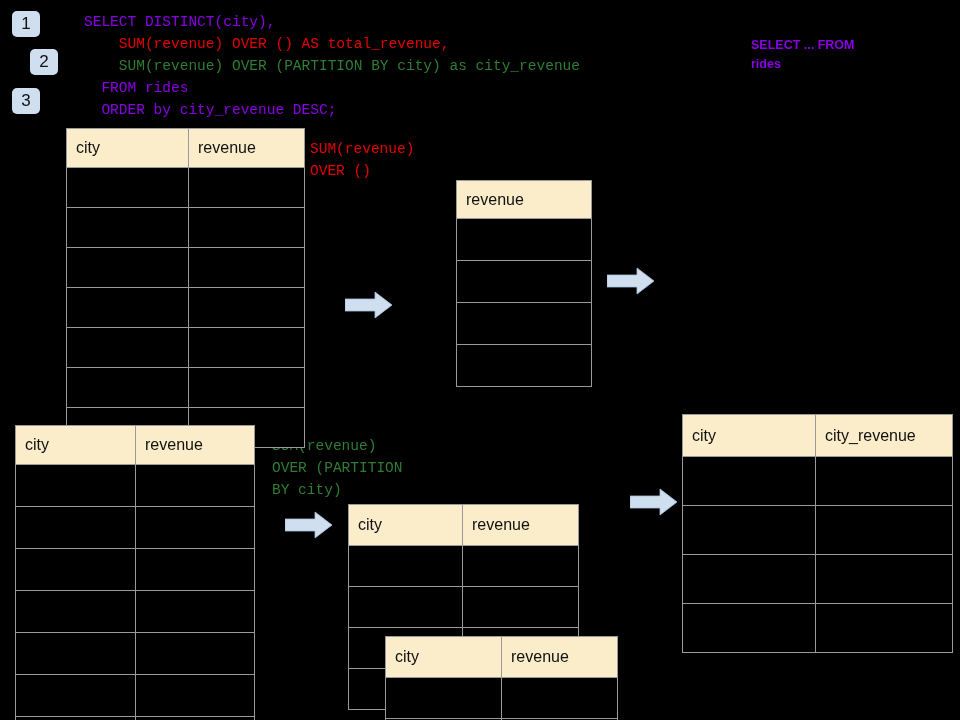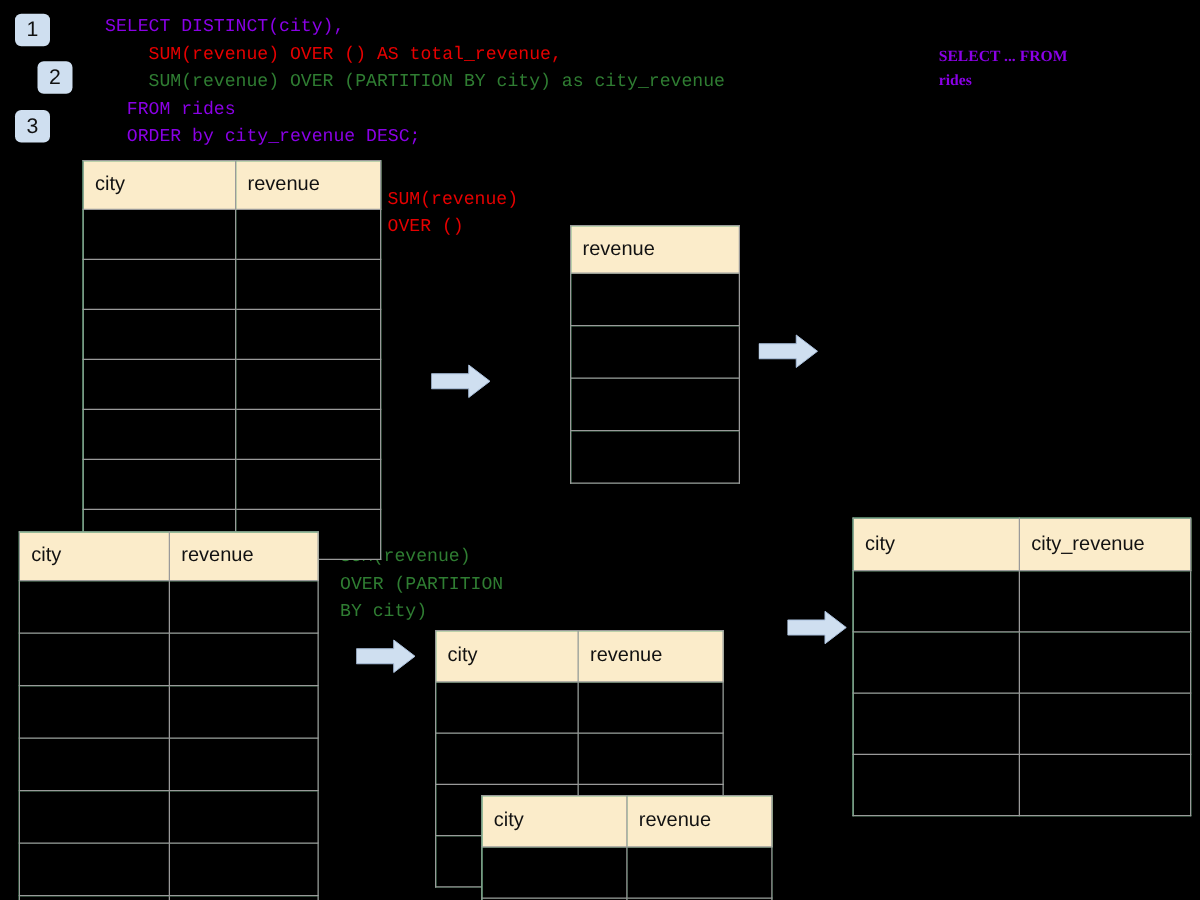--- a/index.html
+++ b/index.html
@@ -45,21 +45,21 @@
   
   .annot {
     position: absolute;
     font-family: "Liberation Mono", monospace;
     font-size: 14.5px;
     line-height: 22px;
     white-space: pre;
   }
   .annot-small {
     position: absolute;
-    font-family: Liberation Serif, serif;
+    font-family: Liberation Sans, sans-serif;
     font-size: 12.5px;
     line-height: 19px;
     white-space: pre;
     font-weight: bold;
   }
 
   
   .tbl {
     position: absolute;
     border-collapse: collapse;
@@ -90,21 +90,21 @@
 </head>
 <body>
 
 <div id="canvas">
     <div class="badge" style="left: 12px; top: 11px; background: rgb(207, 223, 240); color: rgb(17, 17, 17);">1</div>
     <div class="badge" style="left: 30px; top: 49px; background: rgb(207, 223, 240); color: rgb(17, 17, 17);">2</div>
     <div class="badge" style="left: 12px; top: 88px; background: rgb(207, 223, 240); color: rgb(17, 17, 17);">3</div>
     <div class="code" style="left: 84px; top: 11px;"><div class="code-line" style="color: rgb(138, 0, 230);">SELECT DISTINCT(city),</div><div class="code-line" style="color: rgb(230, 0, 0);">    SUM(revenue) OVER () AS total_revenue,</div><div class="code-line" style="color: rgb(47, 125, 50);">    SUM(revenue) OVER (PARTITION BY city) as city_revenue</div><div class="code-line" style="color: rgb(138, 0, 230);">  FROM rides</div><div class="code-line" style="color: rgb(138, 0, 230);">  ORDER by city_revenue DESC;</div></div>
     <div class="annot-small" style="left: 751px; top: 36px; color: rgb(138, 0, 230);">SELECT ... FROM
 rides</div>
-    <div class="annot" style="left: 310px; top: 149px; color: rgb(230, 0, 0);">SUM(revenue)
+    <div class="annot" style="left: 310px; top: 138px; color: rgb(230, 0, 0);">SUM(revenue)
 OVER ()</div>
     <div class="annot" style="left: 272px; top: 435px; color: rgb(47, 125, 50);">SUM(revenue)
 OVER (PARTITION
 BY city)</div>
     <table class="tbl" style="left: 66px; top: 128px; width: 238px;">
       <colgroup>
         <col style="width: 122px;">
         <col style="width: 116px;">
       </colgroup>
       <thead>

